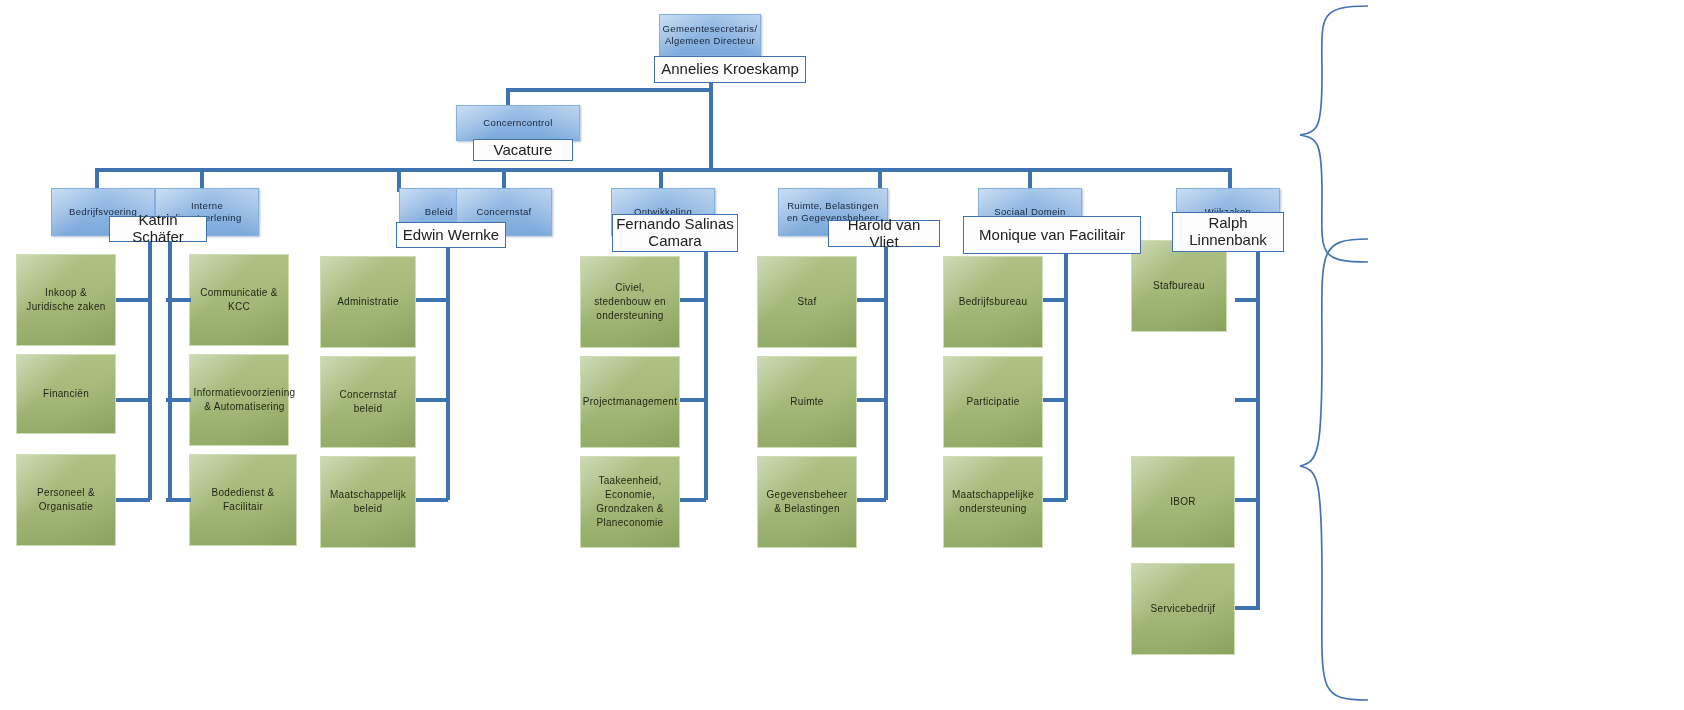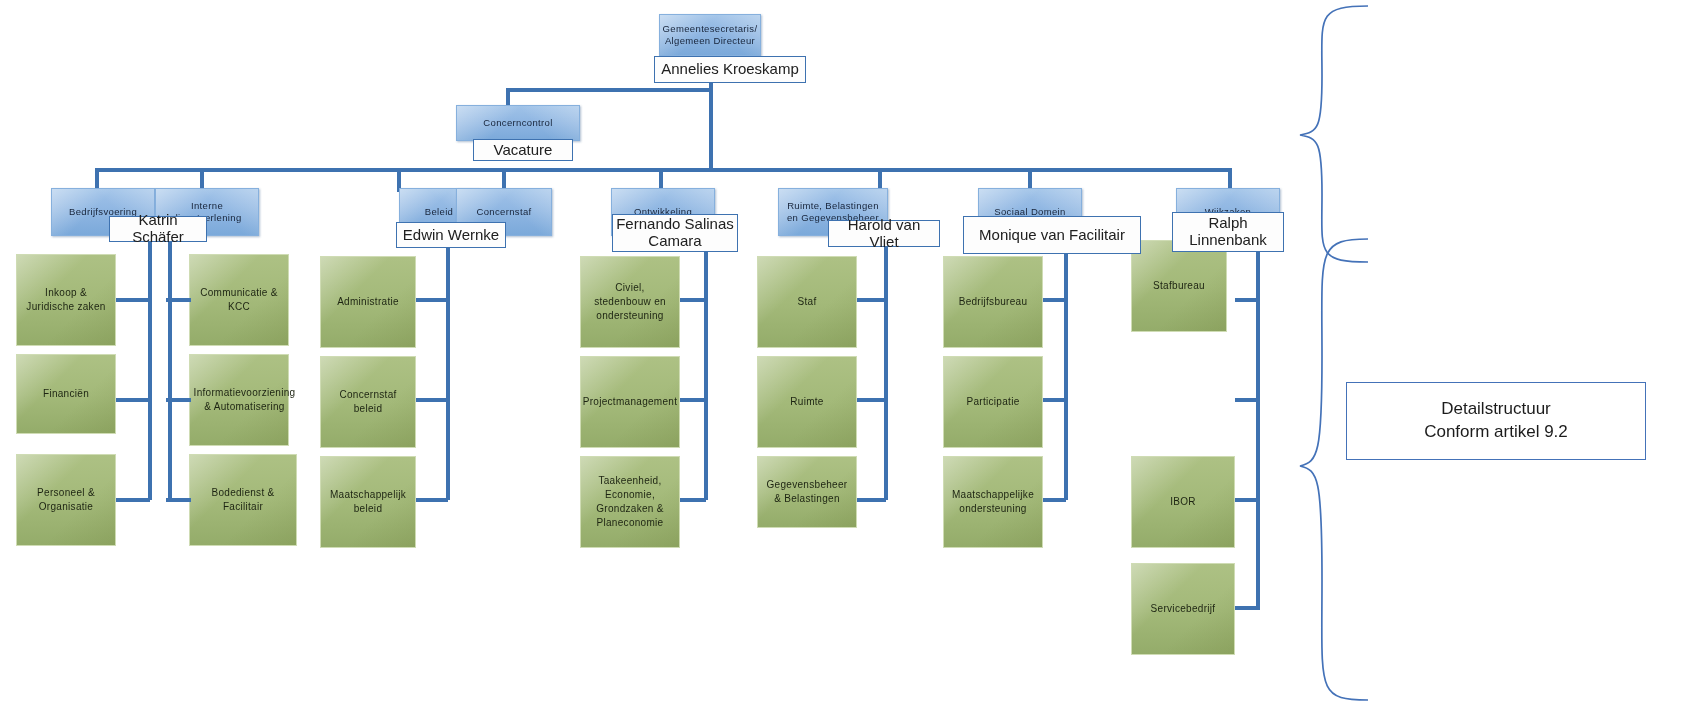--- a/index.html
+++ b/index.html
@@ -166,21 +166,21 @@
   <div class="line h" style="left:680px; top:298px; width:26px;"></div>
   <div class="line h" style="left:680px; top:398px; width:26px;"></div>
   <div class="line h" style="left:680px; top:498px; width:26px;"></div>
 
   <div class="unit" style="left:778px; top:188px; width:110px; height:48px;">Ruimte, Belastingen en Gegevensbeheer</div>
   <div class="plate" style="left:828px; top:220px; width:112px; height:27px;">Harold van Vliet</div>
 
   <div class="line v" style="left:884px; top:244px; height:256px;"></div>
   <div class="team" style="left:757px; top:256px; width:100px; height:92px;">Staf</div>
   <div class="team" style="left:757px; top:356px; width:100px; height:92px;">Ruimte</div>
-  <div class="team" style="left:757px; top:456px; width:100px; height:72px;">Gegevensbeheer &amp; Belastingen</div>
+  <div class="team" style="left:757px; top:456px; width:100px; height:92px;">Gegevensbeheer &amp; Belastingen</div>
   <div class="line h" style="left:857px; top:298px; width:29px;"></div>
   <div class="line h" style="left:857px; top:398px; width:29px;"></div>
   <div class="line h" style="left:857px; top:498px; width:29px;"></div>
 
   <div class="unit" style="left:978px; top:188px; width:104px; height:48px;">Sociaal  Domein</div>
   <div class="plate" style="left:963px; top:216px; width:178px; height:38px;">Monique van Facilitair</div>
 
   <div class="line v" style="left:1064px; top:250px; height:250px;"></div>
   <div class="team" style="left:943px; top:256px; width:100px; height:92px;">Bedrijfsbureau</div>
   <div class="team" style="left:943px; top:456px; width:100px; height:92px;">Maatschappelijke ondersteuning</div>
@@ -201,16 +201,14 @@
   <div class="line h" style="left:1235px; top:498px; width:23px;"></div>
   <div class="line h" style="left:1235px; top:606px; width:23px;"></div>
 
   <svg class="brace" style="left:1296px; top:4px; width:86px; height:262px;" viewBox="0 0 86 262" xmlns="http://www.w3.org/2000/svg">
     <path d="M72 2 C20 2 26 14 26 72 C26 124 22 128 4 131 C22 134 26 138 26 190 C26 248 20 258 72 258" fill="none" stroke="#4472b8" stroke-width="1.7"></path>
   </svg>
 
   <svg class="brace" style="left:1296px; top:236px; width:86px; height:470px;" viewBox="0 0 86 470" xmlns="http://www.w3.org/2000/svg">
     <path d="M72 3 C20 3 26 16 26 120 C26 216 22 226 4 230 C22 234 26 242 26 344 C26 454 20 464 72 464" fill="none" stroke="#4472b8" stroke-width="1.7"></path>
   </svg>
-  <div class="note" style="left: 1346px; top: 382px; width: 300px; height: 78px; white-space: pre-line;">Detailstructuur
-Conform artikel 9.2</div>
 
 </div>
 
 </body></html>

